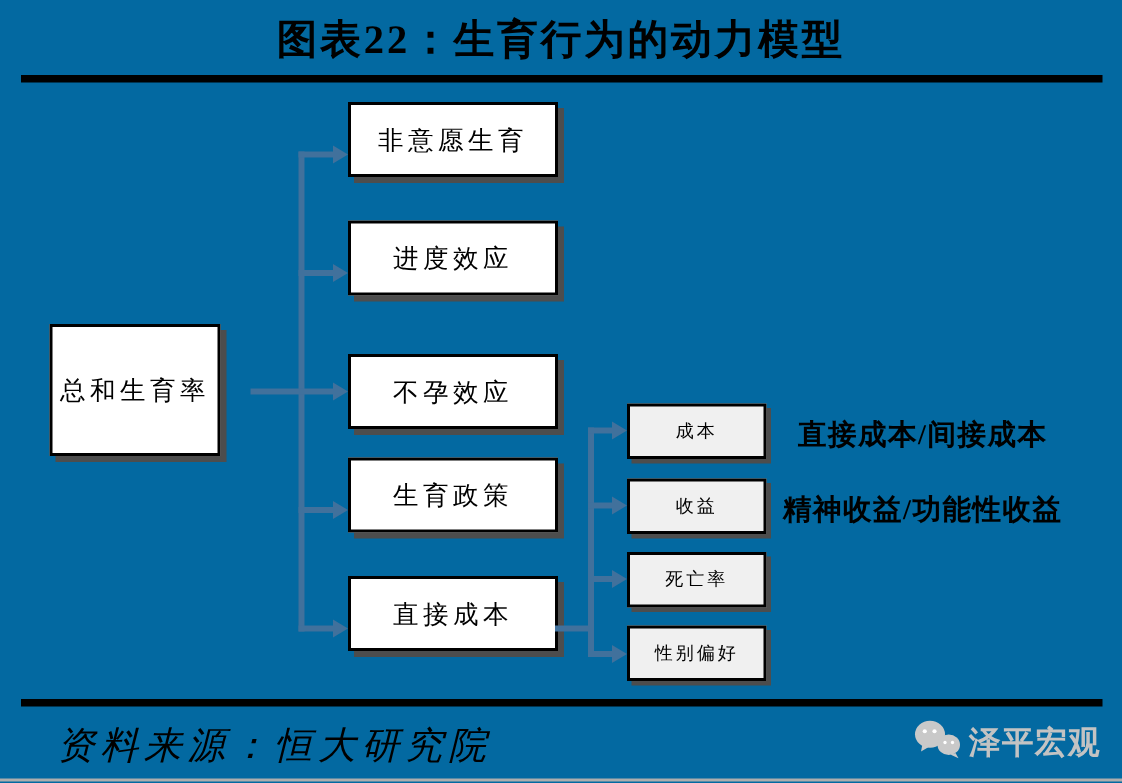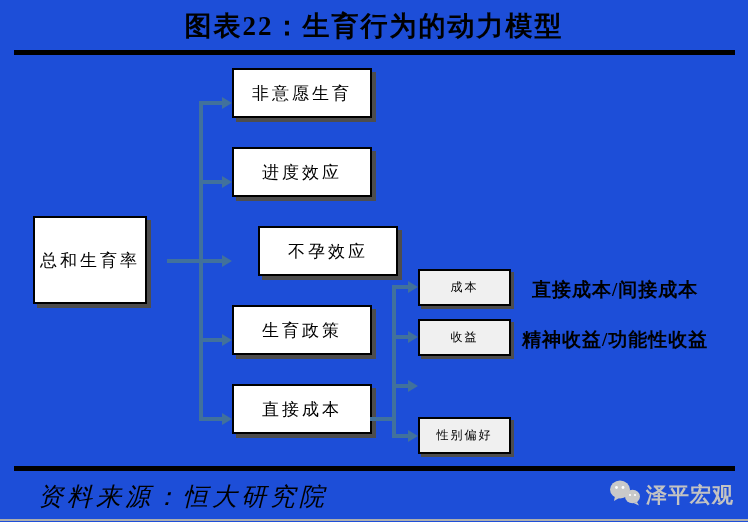--- a/index.html
+++ b/index.html
@@ -2,21 +2,21 @@
 <html style="--connector: #41719C; --shadow: #4d4d4d; --watermark: #c3c3c3;"><head>
 <meta charset="utf-8">
 <style>
   :root{
     --connector:#41719C;
     --shadow:#4d4d4d;
     --watermark:#c3c3c3;
   }
   html,body{margin:0;padding:0;background:#fff;}
   #canvas{
-    position:relative;width:748px;height:522px;background:#1d4ed8;overflow:hidden;
+    position:relative;width:748px;height:522px;background:#0369a1;overflow:hidden;
     font-family:"Liberation Serif","DejaVu Serif",serif;color:#000;
   }
   .abs{position:absolute;}
   .title{
     left:0;top:8px;width:748px;text-align:center;
     font-size:27px;font-weight:bold;letter-spacing:2px;
   }
   .rule{background:#000;height:5px;}
   .box{
     box-sizing:border-box;border:2px solid #000;background:#fff;
@@ -62,35 +62,38 @@
   <div class="abs box root-box">
     <span>总和生育率</span>
   </div>
 
   <div class="abs box factor" style="top:68px;">
     <span>非意愿生育</span>
   </div>
   <div class="abs box factor" style="top:147px;">
     <span>进度效应</span>
   </div>
-  <div class="abs box factor" style="top:226px;margin-left:26px;">
+  <div class="abs box factor" style="top:236px;">
     <span>不孕效应</span>
   </div>
   <div class="abs box factor" style="top:305px;">
     <span>生育政策</span>
   </div>
   <div class="abs box factor" style="top:384px;">
     <span>直接成本</span>
   </div>
 
   <div class="abs box sub" style="top:269px;">
     <span>成本</span>
   </div>
   <div class="abs box sub" style="top:319px;">
     <span>收益</span>
+  </div>
+  <div class="abs box sub" style="top:368px;">
+    <span>死亡率</span>
   </div>
   <div class="abs box sub" style="top:417px;">
     <span>性别偏好</span>
   </div>
 
   <div class="abs annotation" style="top:277px;margin-left:10px;">直接成本/间接成本</div>
   <div class="abs annotation" style="top:327px;">精神收益/功能性收益</div>
 
   <div class="abs vline" style="left:199px;top:101px;height:320px;"></div>
   <div class="abs hline" style="left:167px;top:259px;width:56px;"></div>

